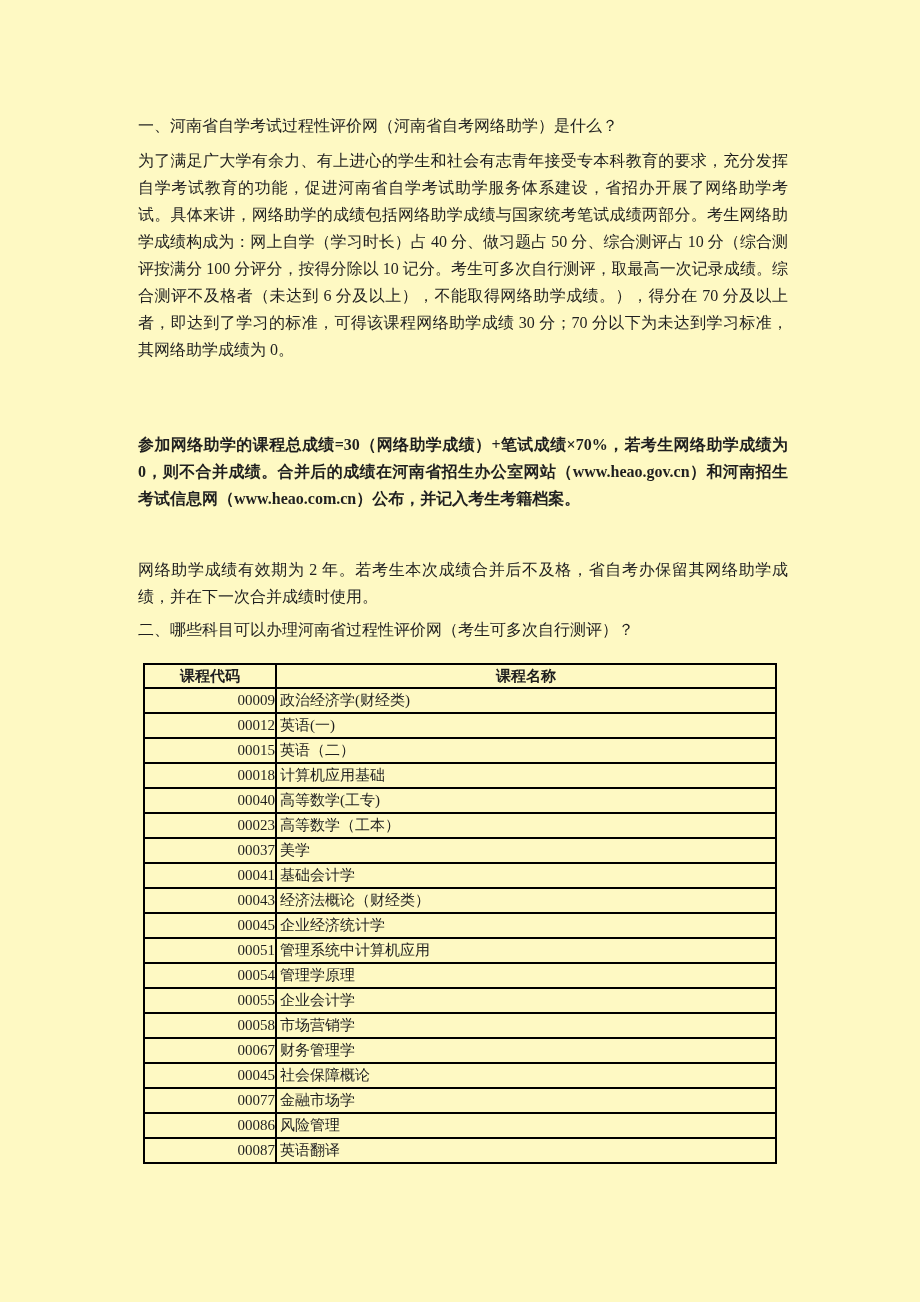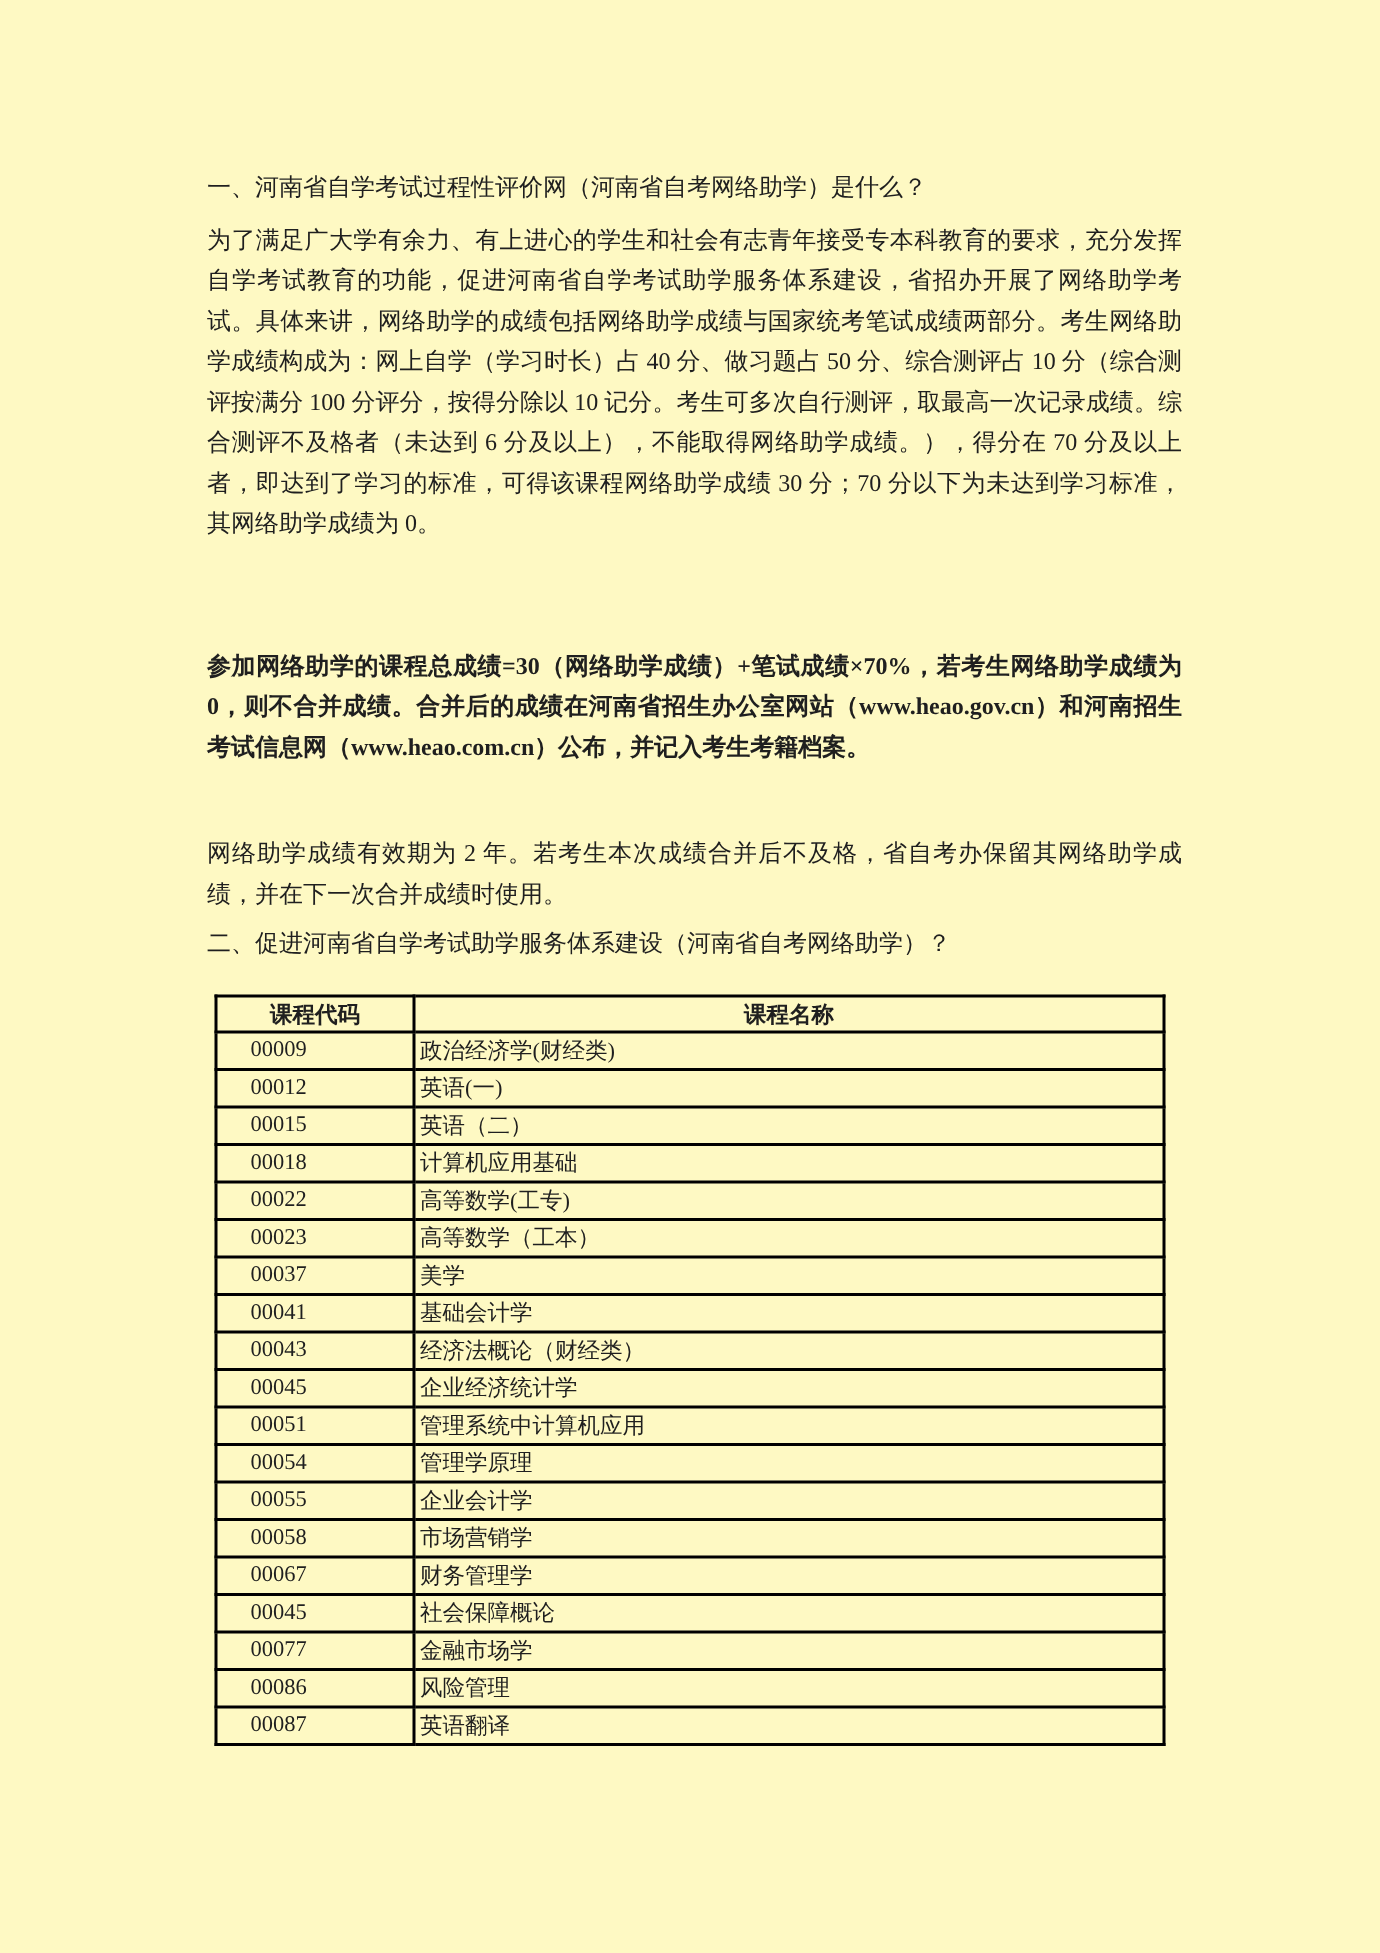--- a/index.html
+++ b/index.html
@@ -57,44 +57,43 @@
     font-weight: bold;
     text-align: center;
     vertical-align: middle;
     border-radius: 10px;
   }
   .course-table td {
     height: 25px;
     vertical-align: middle;
   }
   .course-table td.code {
-    text-align: left;
+    text-align: right;
     font-family: "Liberation Serif", serif;
-    padding-left: 22px;
   }
   .course-table td.name {
     text-align: left;
     padding-left: 3px;
   }
 </style>
 </head>
 <body>
 
 <div class="page">
   <div class="content">
 
     <div class="doc-heading h1">一、河南省自学考试过程性评价网（河南省自考网络助学）是什么？</div>
 
     <div class="doc-paragraph p1">为了满足广大学有余力、有上进心的学生和社会有志青年接受专本科教育的要求，充分发挥自学考试教育的功能，促进河南省自学考试助学服务体系建设，省招办开展了网络助学考试。具体来讲，网络助学的成绩包括网络助学成绩与国家统考笔试成绩两部分。考生网络助学成绩构成为：网上自学（学习时长）占 40 分、做习题占 50 分、综合测评占 10 分（综合测评按满分 100 分评分，按得分除以 10 记分。考生可多次自行测评，取最高一次记录成绩。综合测评不及格者（未达到 6 分及以上），不能取得网络助学成绩。），得分在 70 分及以上者，即达到了学习的标准，可得该课程网络助学成绩 30 分；70 分以下为未达到学习标准，其网络助学成绩为 0。</div>
 
     <div class="doc-paragraph p2">参加网络助学的课程总成绩=30（网络助学成绩）+笔试成绩×70%，若考生网络助学成绩为 0，则不合并成绩。合并后的成绩在河南省招生办公室网站（www.heao.gov.cn）和河南招生考试信息网（www.heao.com.cn）公布，并记入考生考籍档案。</div>
 
     <div class="doc-paragraph p3">网络助学成绩有效期为 2 年。若考生本次成绩合并后不及格，省自考办保留其网络助学成绩，并在下一次合并成绩时使用。</div>
 
-    <div class="doc-heading h2">二、促进河南省自学考试助学服务体系建设（河南省自考网络助学）？</div>
+    <div class="doc-heading h2">二、哪些科目可以办理河南省过程性评价网（考生可多次自行测评）？</div>
 
     <table class="course-table">
       <colgroup>
         <col class="c-code">
         <col class="c-name">
       </colgroup>
       <thead>
         <tr>
           <th>课程代码</th>
           <th>课程名称</th>
@@ -112,21 +111,21 @@
         </tr>
           <tr>
           <td class="code">00015</td>
           <td class="name">英语（二）</td>
         </tr>
           <tr>
           <td class="code">00018</td>
           <td class="name">计算机应用基础</td>
         </tr>
           <tr>
-          <td class="code">00022</td>
+          <td class="code">00040</td>
           <td class="name">高等数学(工专)</td>
         </tr>
           <tr>
           <td class="code">00023</td>
           <td class="name">高等数学（工本）</td>
         </tr>
           <tr>
           <td class="code">00037</td>
           <td class="name">美学</td>
         </tr>

